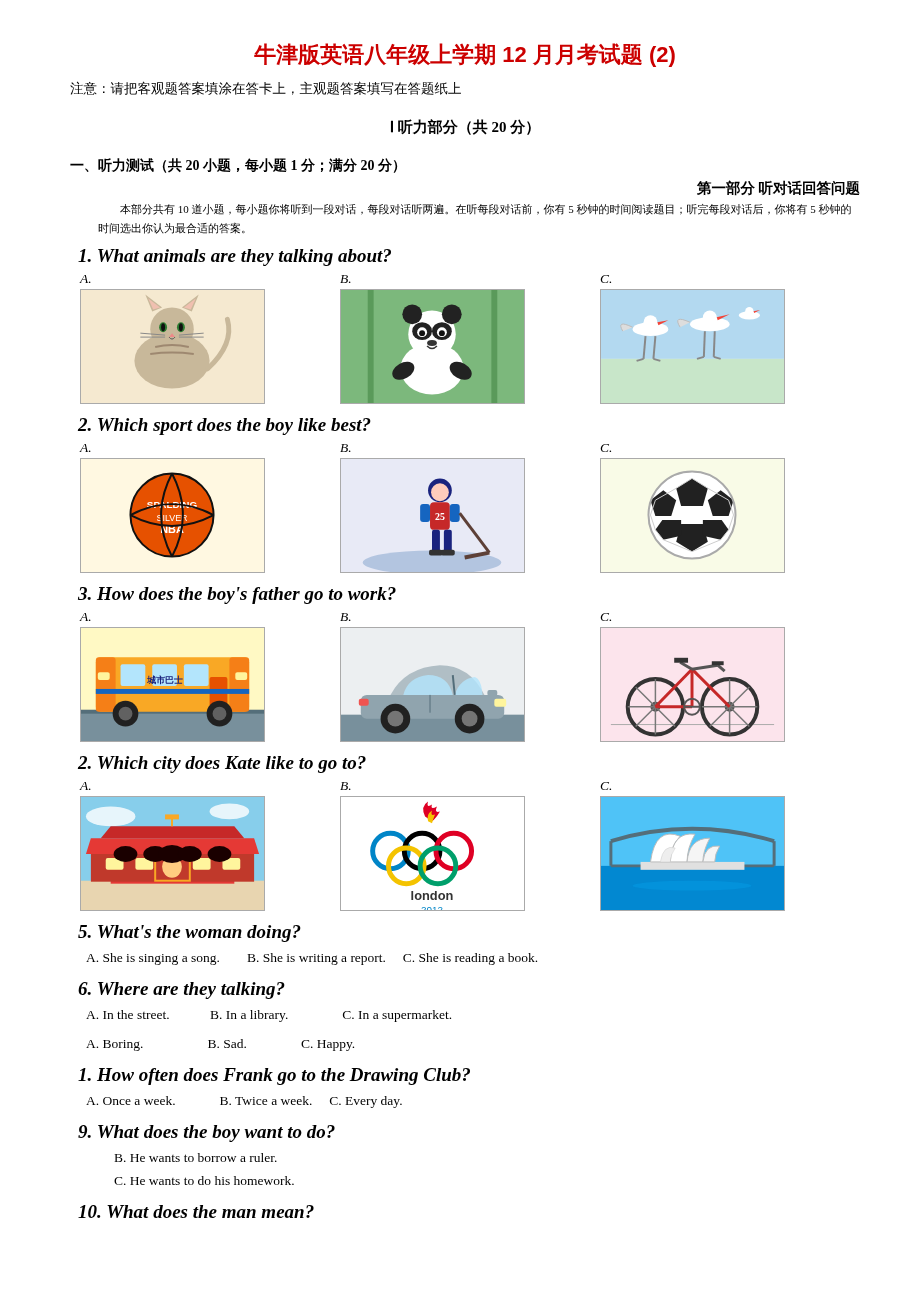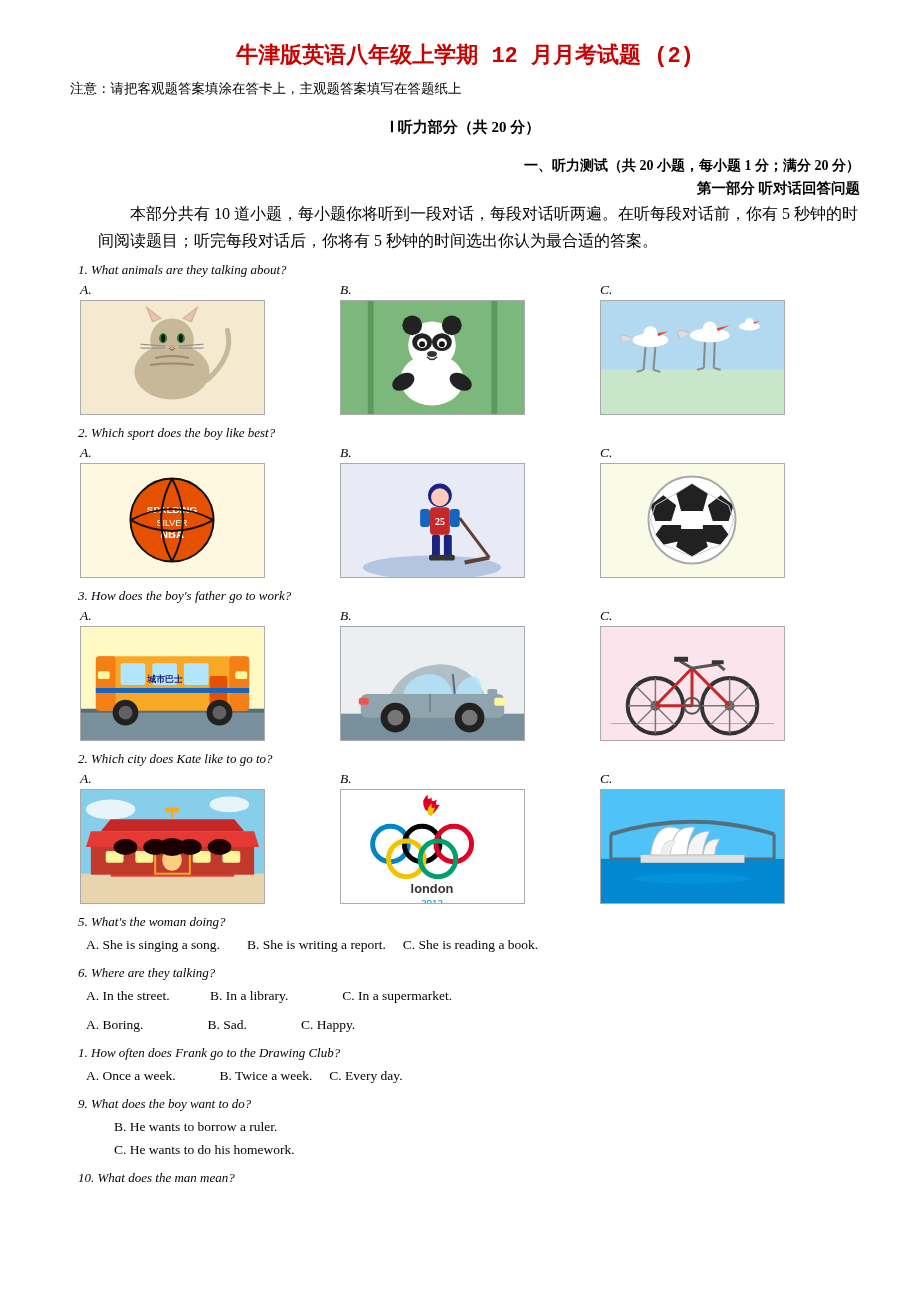--- a/index.html
+++ b/index.html
@@ -11,54 +11,54 @@
       width: 920px;
       min-height: 1302px;
       padding: 40px 60px 40px 70px;
     }
     .page-title {
       text-align: center;
       color: #c00;
       font-size: 22px;
       font-weight: bold;
       margin-bottom: 10px;
-      font-family: Liberation Mono, monospace;
+      font-family: Liberation Sans, sans-serif;
     }
     .notice {
       font-size: 13.5px;
       margin-bottom: 6px;
     }
     .section-header {
       text-align: center;
       font-size: 15px;
       font-weight: bold;
       margin: 20px 0;
     }
     .sub-header {
       font-size: 14px;
       font-weight: bold;
       margin: 4px 0;
-      text-align: right;
     }
     .part-title {
       font-size: 14.5px;
       font-weight: bold;
       margin: 4px 0 2px 20px;
       text-align: right;
     }
     .instruction {
-      font-size: 16px;
+      font-size: 11px;
       line-height: 1.7;
       margin: 2px 0 5px 28px;
       text-indent: 2em;
     }
     .question-text {
-      font-size: 13px;
+      font-size: 19px;
       margin: 8px 0 4px 8px;
       font-style: italic;
+      font-weight: bold;
     }
     .question-block {
       margin-bottom: 6px;
     }
     .indent-options {
       margin-left: 28px;
     }
     .answer-line {
       font-size: 13.5px;
       line-height: 1.7;

